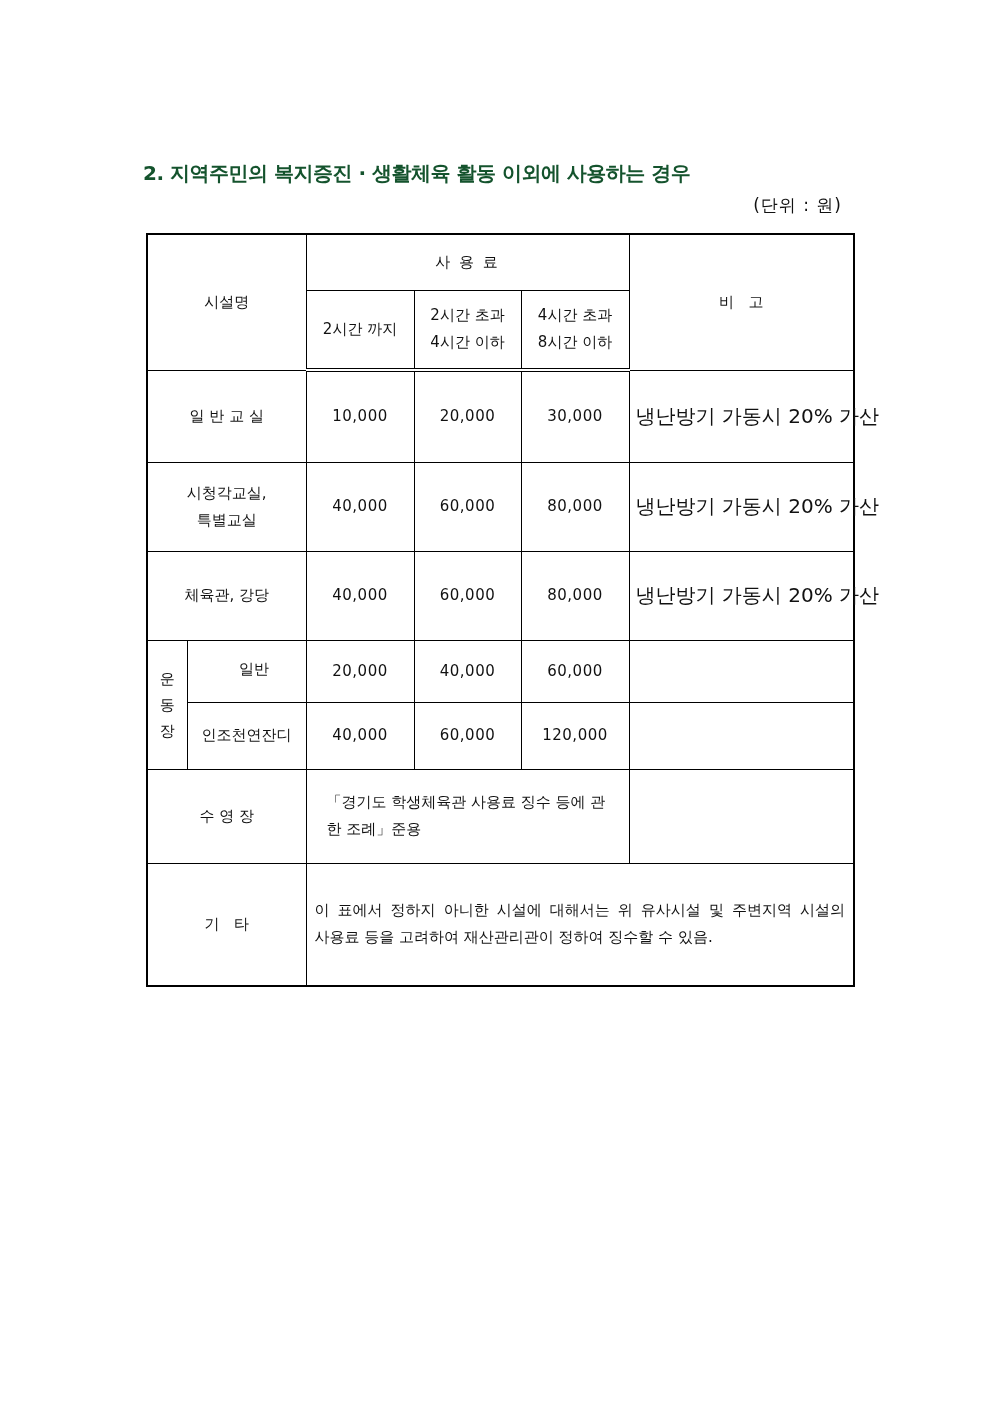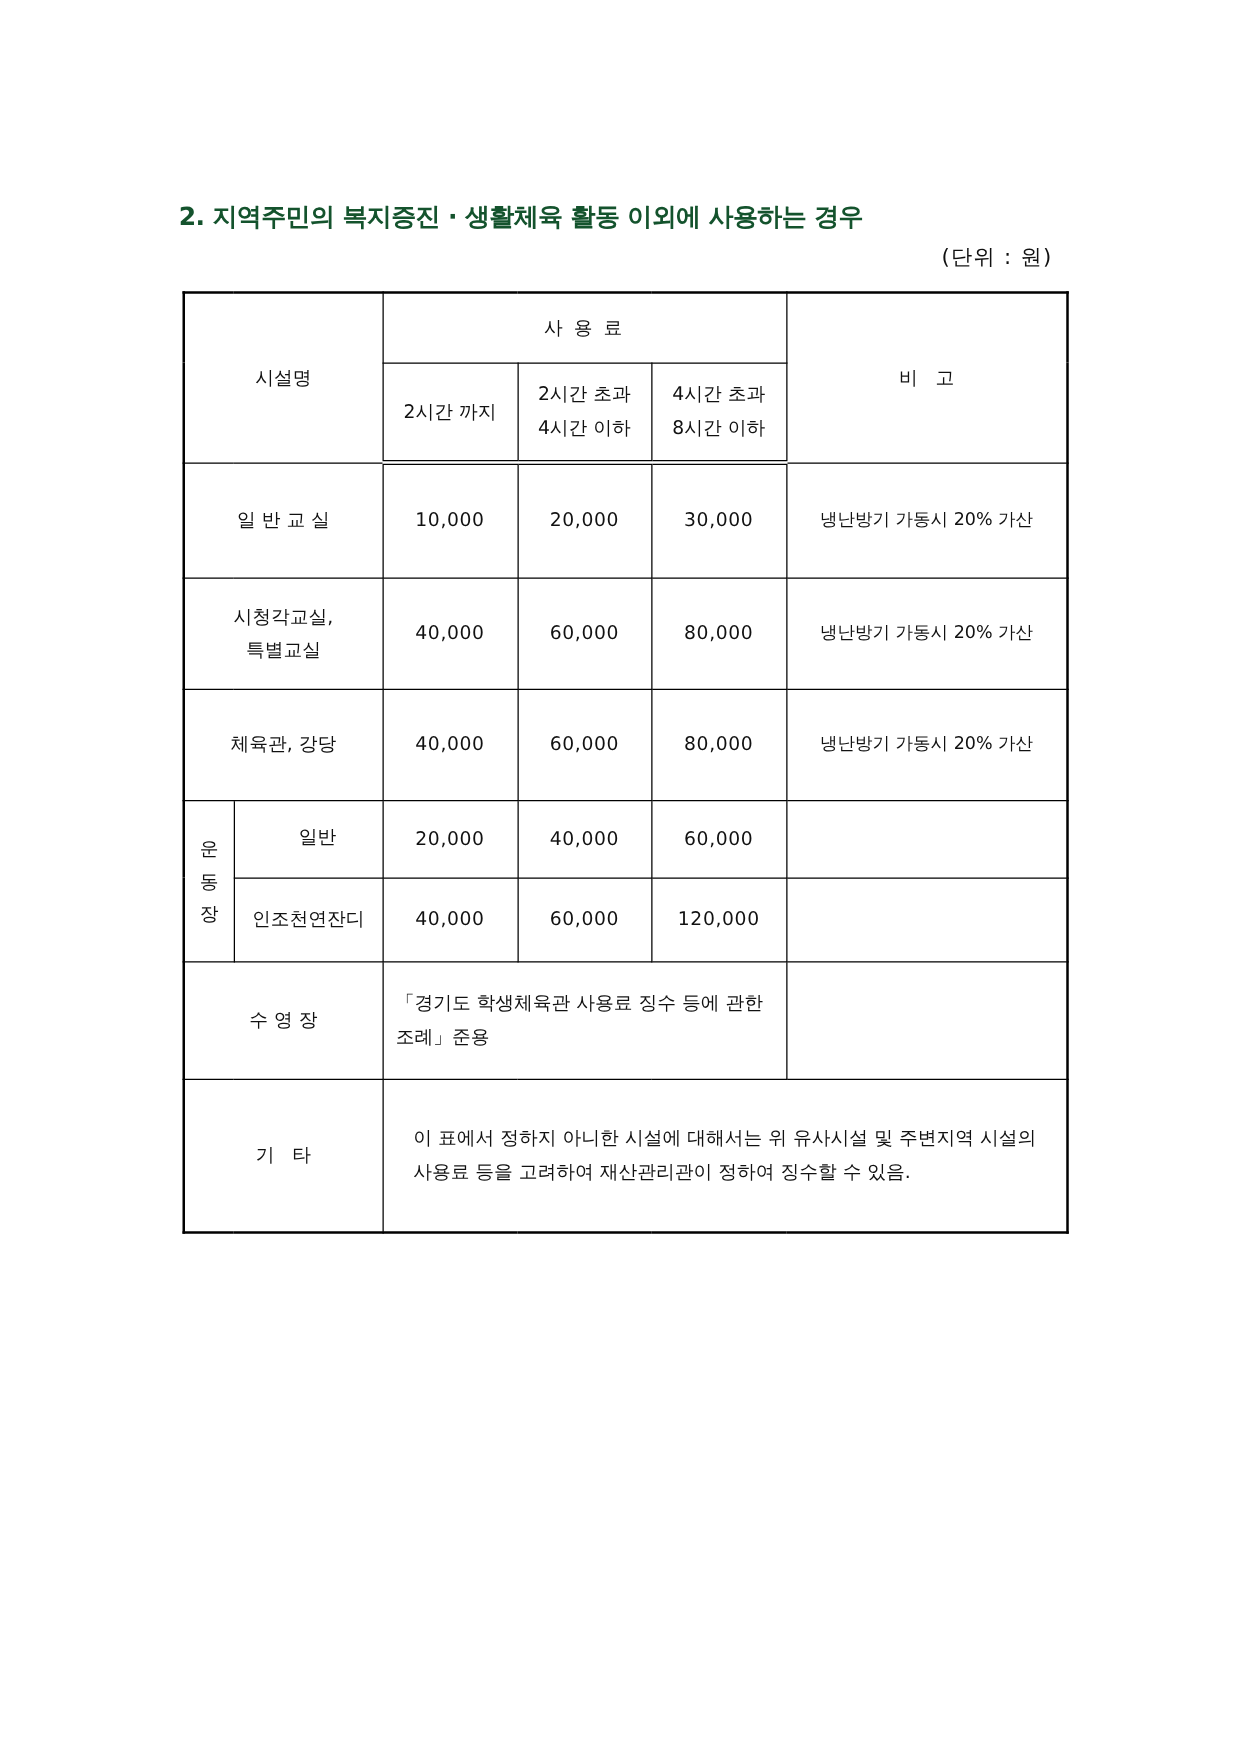--- a/index.html
+++ b/index.html
@@ -48,30 +48,30 @@
     text-align: center;
     vertical-align: middle;
     padding: 0 6px;
     line-height: 27px;
   }
   table.fee tr.hdr-bottom td {
     border-bottom: 4px double #000;
   }
   .note {
     text-align: right;
-    font-size: 14px;
+    font-size: 20px;
     white-space: nowrap;
   }
   .left-text {
     text-align: left !important;
-    padding: 0 10px !important;
+    padding: 0 20px !important;
   }
   .justify-text {
     text-align: justify !important;
-    padding: 0 24px !important;
+    padding: 0 8px !important;
     text-align-last: left;
     word-break: keep-all;
   }
   .vert {
     line-height: 26px !important;
     padding: 0 !important;
   }
   .vert span { display: block; }
   .num { letter-spacing: 0.5px; }
 </style>

